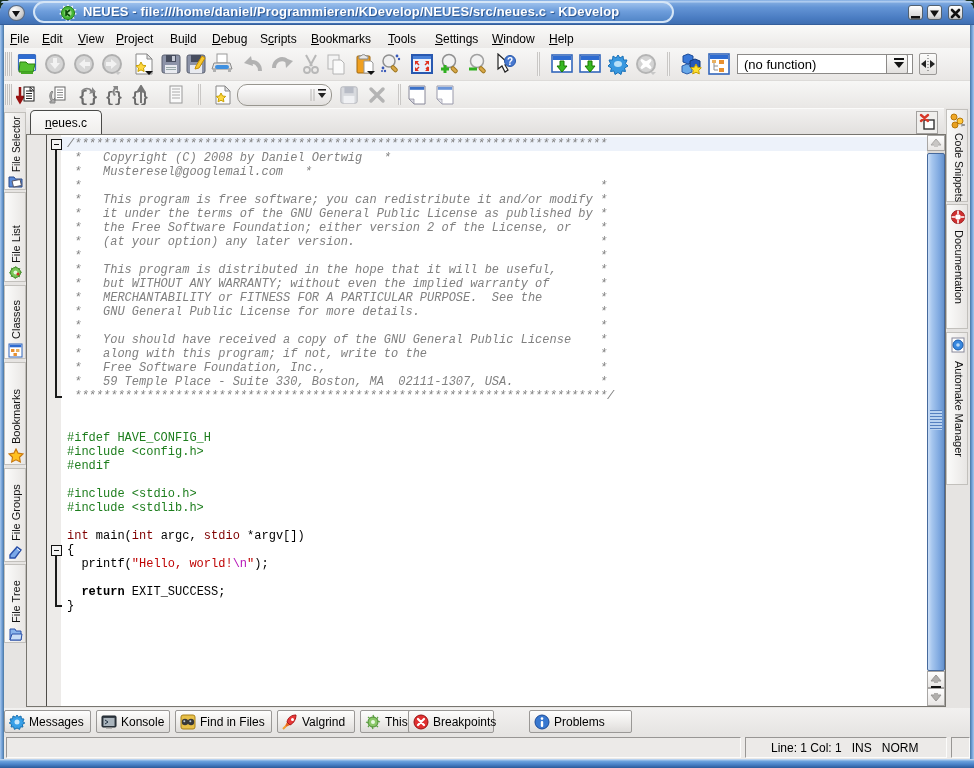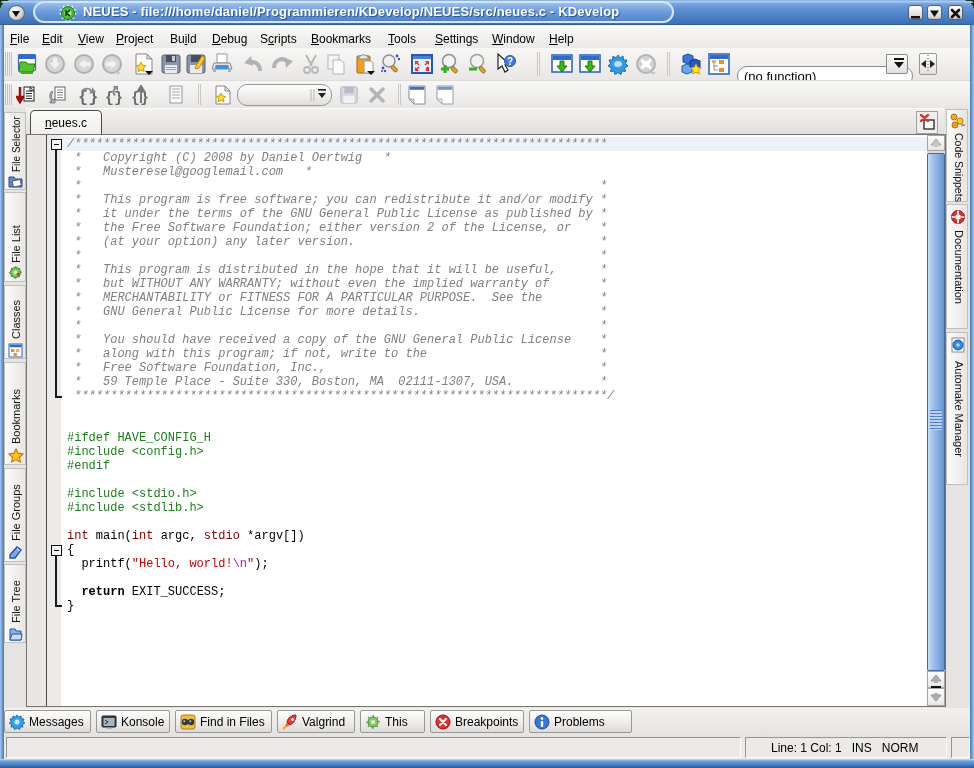--- a/index.html
+++ b/index.html
@@ -270,21 +270,21 @@
         <path d="M15 11 l1.7 3.3 3.6.5-2.6 2.5.6 3.6-3.3-1.7-3.3 1.7.6-3.6-2.6-2.5 3.6-.5z" fill="#ffe030" stroke="#c8a000"></path>
       </svg>
     <svg class="ticon" style="left:704px;top:5px;" viewBox="0 0 22 22">
         <rect x="1" y="1" width="20" height="20" fill="#fff" stroke="#3366bb" stroke-width="1.6"></rect>
         <rect x="2" y="2" width="18" height="4" fill="#2e6bd0"></rect>
         <path d="M6 9 L6 17 L10 17 M6 13 L10 13" stroke="#909090" fill="none"></path>
         <rect x="11" y="7" width="5" height="4" fill="#e89030"></rect>
         <rect x="11" y="15" width="5" height="4" fill="#e89030"></rect>
         <rect x="4" y="7" width="4" height="3" fill="#e8b060"></rect>
       </svg>
-    <div id="combo1" style="position:absolute;left:733px;top:6px;width:176px;height:20px;background:#fff;border:1px solid #8c8a88;border-radius:10px;margin-top:12px;">
+    <div id="combo1" style="position:absolute;left:733px;top:6px;width:176px;height:20px;background:#fff;border:1px solid #8c8a88;border-radius:0;">
         <span style="position:absolute;left:6px;top:2px;font-size:13px;">(no function)</span>
       </div>
     <div style="position:absolute;left:882px;top:6px;width:22px;height:20px;background:linear-gradient(#fcfcfb,#e2e0de);border:1px solid #8c8a88;border-radius:0 2px 2px 0;">
         <svg width="24" height="18" viewBox="0 0 24 18" style="position:absolute;left:0;top:0;">
           <rect x="7" y="3" width="10" height="2" fill="#111"></rect>
           <path d="M7 7 l10 0 l-5 6 z" fill="#111"></path>
         </svg>
       </div>
     <div style="position:absolute;left:915px;top:5px;width:18px;height:22px;background:linear-gradient(#fcfcfb,#e4e2e0);border:1px solid #9a9896;border-radius:2px;">
         <svg width="16" height="20" viewBox="0 0 16 20" style="position:absolute;left:0;top:0;">
@@ -561,21 +561,21 @@
       <span class="lbl">Valgrind</span>
     </div>
     <div class="bbtn" style="left:356px;width:65px;">
       <svg class="ic" viewBox="0 0 16 16">
           <circle cx="8" cy="8" r="5" fill="#8ac868" stroke="#4a8830"></circle>
           <circle cx="8" cy="8" r="2" fill="#e8f8e0"></circle>
           <path d="M8 1 l1 2.4 M8 15 l-1 -2.4 M1 8 l2.4 1 M15 8 l-2.4 -1 M3 3 l1.8 1.4 M13 13 l-1.8 -1.4 M13 3 l-1.4 1.8 M3 13 l1.4 -1.8" stroke="#5aa040" stroke-width="1.3"></path>
         </svg>
       <span class="lbl">This</span>
     </div>
-    <div class="bbtn" style="left:426px;width:94px;">
+    <div class="bbtn" style="left:404px;width:86px;">
       <svg class="ic" viewBox="0 0 16 16">
           <circle cx="8" cy="8" r="7" fill="#e03030" stroke="#981010"></circle>
           <path d="M5 5 L11 11 M11 5 L5 11" stroke="#fff" stroke-width="2.2" stroke-linecap="round"></path>
         </svg>
       <span class="lbl">Breakpoints</span>
     </div>
     <div class="bbtn" style="left:525px;width:103px;">
       <svg class="ic" viewBox="0 0 16 16">
           <circle cx="8" cy="8" r="7" fill="#3878d0" stroke="#1a4a98"></circle>
           <circle cx="8" cy="4.6" r="1.3" fill="#fff"></circle>

